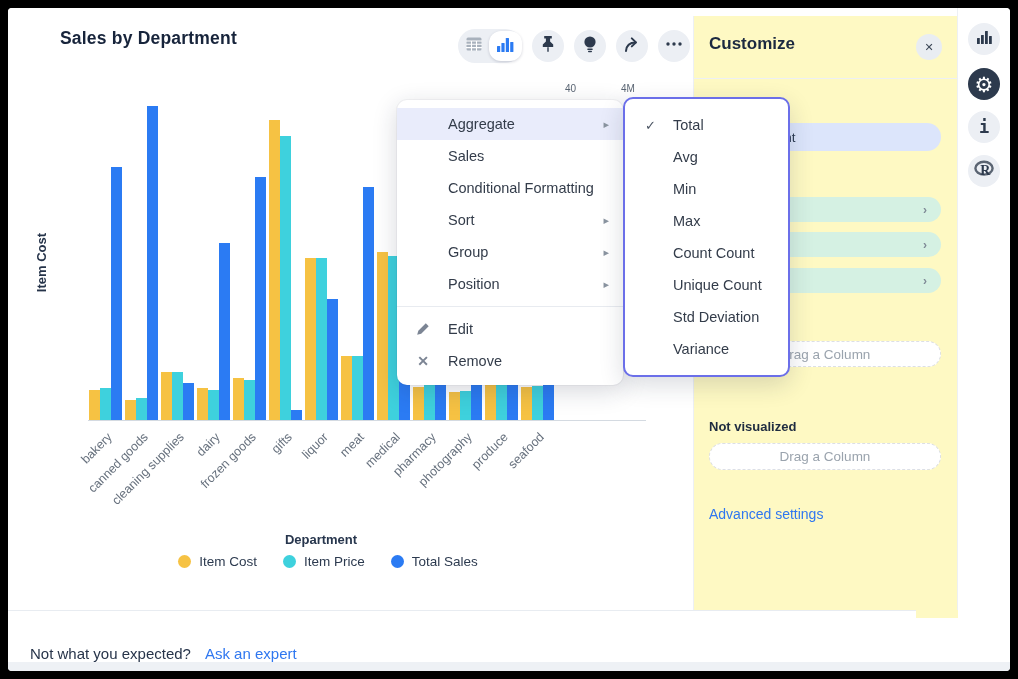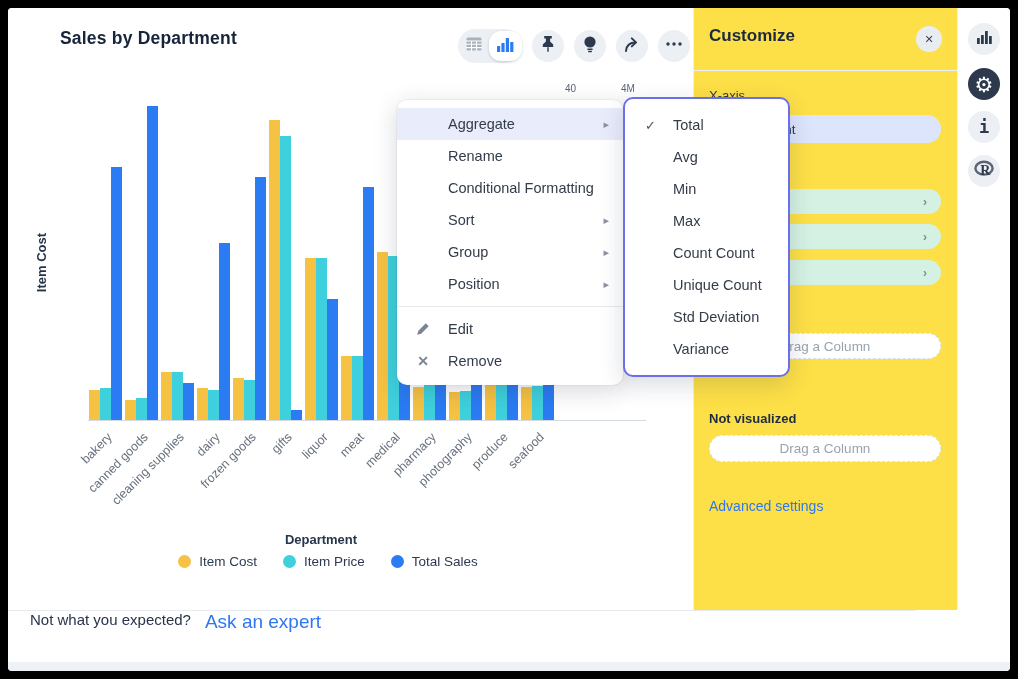--- a/index.html
+++ b/index.html
@@ -33,43 +33,43 @@
   .mi-icon{position:absolute;left:17px;width:18px;height:18px;display:flex;align-items:center;justify-content:center;}
   .menu-div{height:1px;background:#e8ebf0;margin:6px 0;}
   .xglyph{color:#7c8594;font-size:14px;font-weight:700;}
 
   
   .sub-menu{position:absolute;left:615px;top:89px;width:167px;background:#fff;border:2px solid #6b6fe9;border-radius:10px;box-shadow:0 8px 24px rgba(25,35,60,.16);padding:10px 0;z-index:50;box-sizing:border-box;}
   .smi{height:32px;display:flex;align-items:center;padding:0 10px 0 48px;font-size:14.5px;color:#333c4a;position:relative;}
   .smi .chk{position:absolute;left:20px;color:#4a5462;font-size:13px;}
 
   
-  .panel{position:absolute;left:685px;top:0;width:264px;height:602px;background:#fde047;border-left:1px solid #edf0f4;z-index:10;}
+  .panel{position:absolute;left:685px;top:8px;width:264px;height:602px;background:#fef9c3;border-left:1px solid #edf0f4;z-index:10;}
   .panel-title{position:absolute;left:15px;top:18px;font-size:17px;font-weight:700;color:#1b2940;}
   .close-btn{position:absolute;right:16px;top:18px;width:26px;height:26px;border-radius:50%;background:#e9edf2;display:flex;align-items:center;justify-content:center;font-size:11px;color:#3c4756;}
   .panel-div{position:absolute;left:0;top:62px;width:264px;height:1px;background:#edf0f4;}
   .sec-label{position:absolute;left:15px;font-size:13px;color:#2c3a50;}
   .pill{position:absolute;left:15px;width:232px;border-radius:14px;box-sizing:border-box;display:flex;align-items:center;}
   .pill.blue{top:107px;height:28px;background:#dce5fb;padding-left:16px;font-size:13.5px;color:#2c3a52;}
   .pill.green{height:25px;background:#d5f1e3;padding:0 14px 0 16px;font-size:13px;color:#2c3a52;justify-content:space-between;}
   .pill .chev{color:#7f8a96;font-size:12px;font-weight:700;}
   .drop{position:absolute;left:15px;width:232px;height:26px;border:1.5px dashed #dcdfe6;border-radius:14px;box-sizing:border-box;display:flex;align-items:center;justify-content:center;font-size:13.5px;color:#9aa3ad;background:#fff;}
   .adv-link{position:absolute;left:15px;top:490px;font-size:14px;color:#2f77f0;}
 
   
   .rail{position:absolute;left:949px;top:0;width:53px;height:602px;background:#fff;border-left:1px solid #edf0f4;z-index:20;}
   .rail-btn{position:absolute;left:10px;width:32px;height:32px;border-radius:50%;background:#eceff4;display:flex;align-items:center;justify-content:center;}
   .rail-btn.dark{background:#2d3a4d;}
   .gear-glyph{color:#fff;font-size:21px;line-height:1;}
   .info-glyph{font-family:"DejaVu Sans Mono",monospace;font-weight:700;font-size:17px;color:#2d3a4d;}
 
   
-  .footer-bar{position:absolute;left:0;top:602px;width:908px;height:52px;background:#fff;border-top:1px solid #e8ecf1;display:flex;align-items:flex-start;padding-left:22px;box-sizing:border-box;z-index:30;}
+  .footer-bar{position:absolute;left:0;top:602px;width:908px;height:52px;background:#fff;border-top:1px solid #e8ecf1;display:flex;align-items:flex-end;padding-left:22px;box-sizing:border-box;z-index:30;}
   .footer-q{font-size:15px;color:#27344a;}
-  .footer-link{font-size:19px;color:#2f77f0;margin-left:14px;}
+  .footer-link{font-size:15px;color:#2f77f0;margin-left:14px;}
   .bottom-strip{position:absolute;left:0;top:654px;width:1002px;height:9px;background:#eef1f5;}
 </style>
 </head>
 <body>
 
 <div class="stage">
  <div class="frame">
 
   <div class="chart-region">
     <div class="page-title">Sales by Department</div>
@@ -287,21 +287,21 @@
       </span>
     </div>
   </div>
 
   <div class="ctx-menu" id="ctx-menu">
         <div class="mi hl">
           <span>Aggregate</span>
           <span class="mi-arrow">▸</span>
         </div>
         <div class="mi">
-          <span>Rename</span>
+          <span>Sales</span>
         </div>
         <div class="mi">
           <span>Conditional Formatting</span>
         </div>
         <div class="mi">
           <span>Sort</span>
           <span class="mi-arrow">▸</span>
         </div>
         <div class="mi">
           <span>Group</span>

